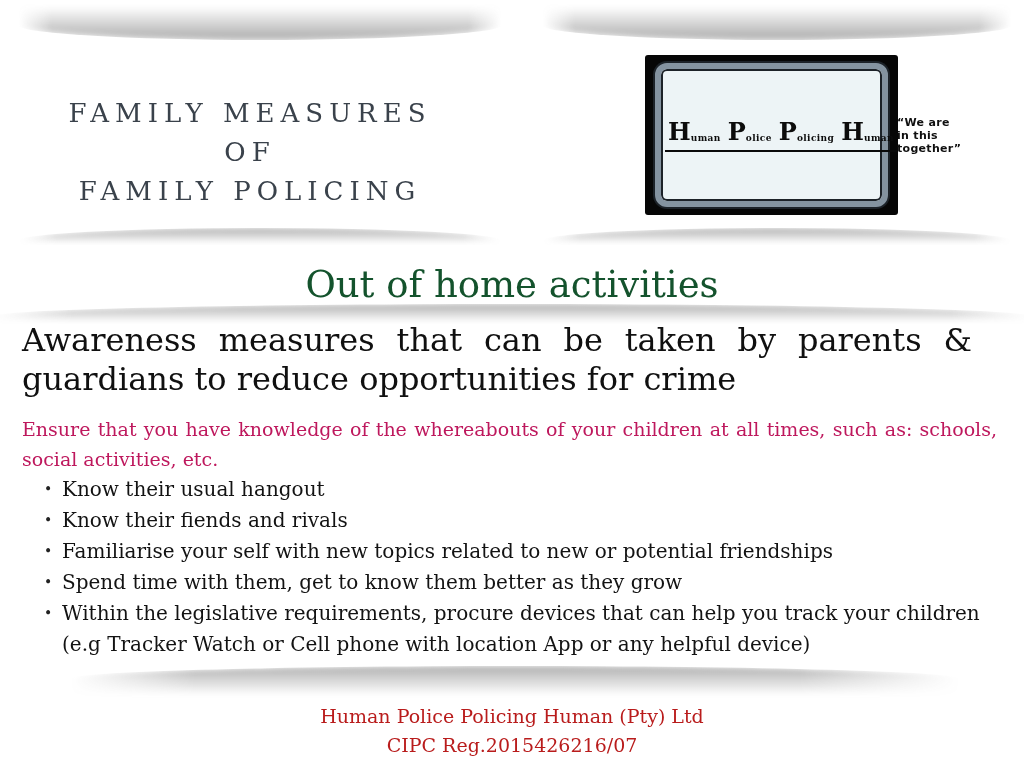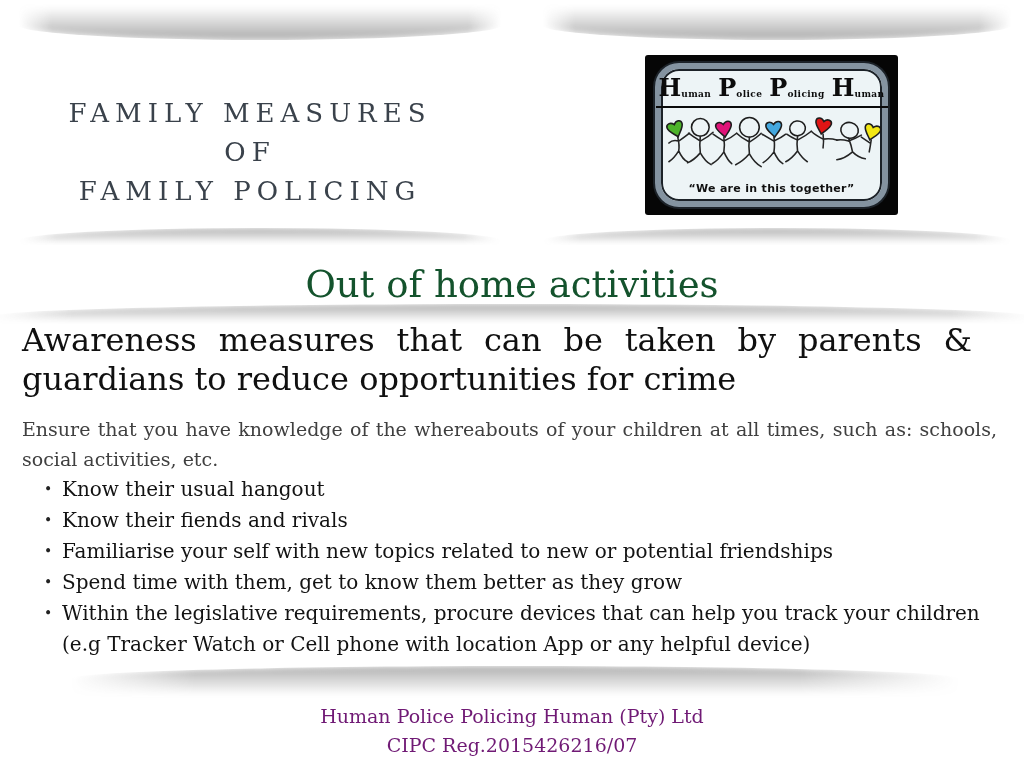--- a/index.html
+++ b/index.html
@@ -37,23 +37,23 @@
     position:absolute;left:40px;top:94px;width:420px;text-align:center;
     font-size:26px;line-height:39px;letter-spacing:6px;color:#3a424b;
   }
   
   .logo{
     position:absolute;left:645px;top:55px;width:253px;height:160px;
     background:#060606;border-radius:3px;box-sizing:border-box;padding:8px 10px;
   }
   .logo-panel{
     width:100%;height:100%;box-sizing:border-box;background:#edf4f6;
-    border:6px solid #8493a0;border-radius:24px;
+    border:6px solid #8493a0;border-radius:12px;
     box-shadow:inset 0 0 0 2px #1c2228, 0 0 0 2px #1c2228;
-    display:flex;flex-direction:column;align-items:center;justify-content:space-between;
+    display:flex;flex-direction:row;align-items:center;justify-content:space-between;
     padding:7px 4px 6px;
   }
   .logo-wordmark{
     display:inline-block;border-bottom:2px solid #0a0a0a;padding:0 3px 1px;
     font-weight:bold;color:#0c0c0c;white-space:nowrap;line-height:24px;
   }
   .logo-wordmark .big{font-size:24px;}
   .logo-wordmark .small{font-size:9px;letter-spacing:0.4px;position:relative;top:1px;}
   .logo-wordmark .gap{display:inline-block;width:7px;}
   .logo-figures{display:block;margin-top:2px;}
@@ -65,34 +65,34 @@
   .heading{
     position:absolute;left:0;right:0;top:264px;text-align:center;
     font-size:37px;line-height:42px;color:#14532d;
   }
   .subheading{
     position:absolute;left:22px;top:321px;width:950px;
     font-size:32px;line-height:39px;text-align:justify;color:#101010;
   }
   .intro{
     position:absolute;left:22px;top:414px;width:975px;
-    font-size:19px;line-height:30px;text-align:justify;color:#404040;
+    font-size:19px;line-height:30px;text-align:justify;color:#be185d;
   }
   .bullets{
     position:absolute;left:42px;top:474px;width:958px;margin:0;padding:0;list-style:none;
     font-size:20px;line-height:31px;color:#131313;
   }
   .bullets li{position:relative;padding-left:20px;margin:0;}
   .bullets li::before{
     content:"•";position:absolute;left:2px;top:0;font-size:14px;line-height:31px;color:#222;
   }
   
   .footer{
     position:absolute;left:0;right:0;top:702px;text-align:center;
-    font-size:19px;line-height:29px;color:#701a75;
+    font-size:19px;line-height:29px;color:#b91c1c;
   }
 </style>
 </head>
 <body>
 
 <div class="slide">
 
   <div class="arc arc-down arc-tl"></div>
   <div class="arc arc-down arc-tr"></div>
   <div class="arc arc-up arc-bl"></div>

